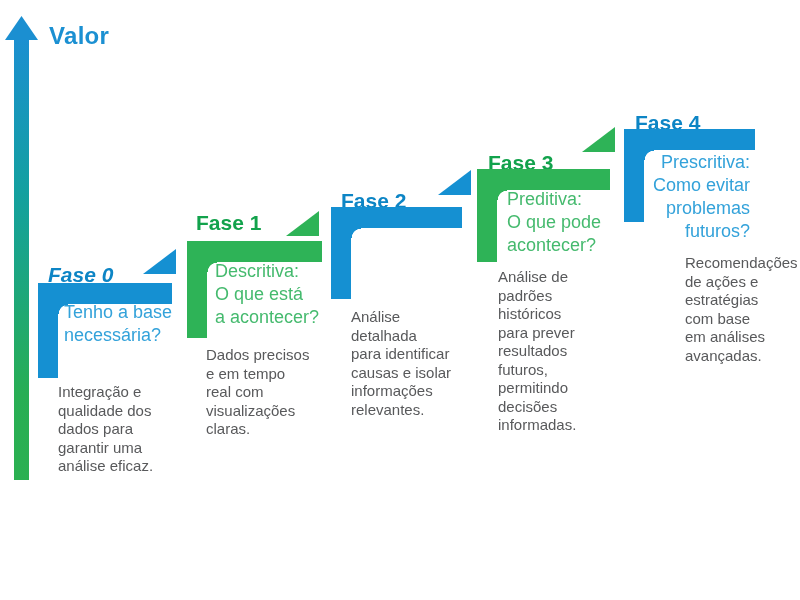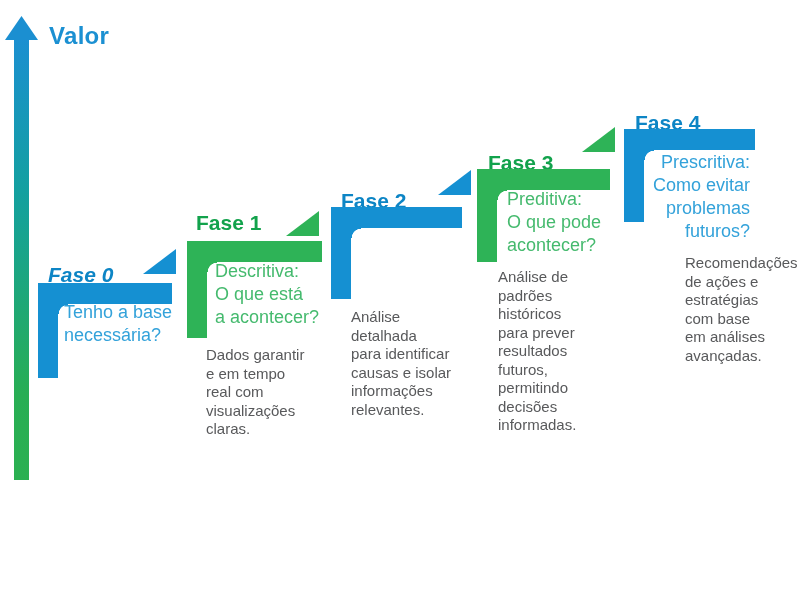--- a/index.html
+++ b/index.html
@@ -69,30 +69,35 @@
   <div class="axis-label" id="valor">Valor</div>
   <div class="axis-label" id="complexidade">Complexidade</div>
 
   <h3 class="phase-label blue" id="label0">Fase 0</h3>
   <div class="tri blue" id="tri0"></div>
   <div class="bracket blue" id="br0">
     <div class="fillet"></div>
   </div>
   <p class="question blue" id="q0">Tenho a base
 necessária?</p>
+  <p class="desc" id="d0">Integração e
+qualidade dos
+dados para
+garantir uma
+análise eficaz.</p>
 
   <h3 class="phase-label green" id="label1">Fase 1</h3>
   <div class="tri green" id="tri1"></div>
   <div class="bracket green" id="br1">
     <div class="fillet"></div>
   </div>
   <p class="question green" id="q1">Descritiva:
 O que está
 a acontecer?</p>
-  <p class="desc" id="d1">Dados garantir
+  <p class="desc" id="d1">Dados precisos
 e em tempo
 real com
 visualizações
 claras.</p>
 
   <h3 class="phase-label blue" id="label2">Fase 2</h3>
   <div class="tri blue" id="tri2"></div>
   <div class="bracket blue" id="br2">
     <div class="fillet"></div>
   </div>

